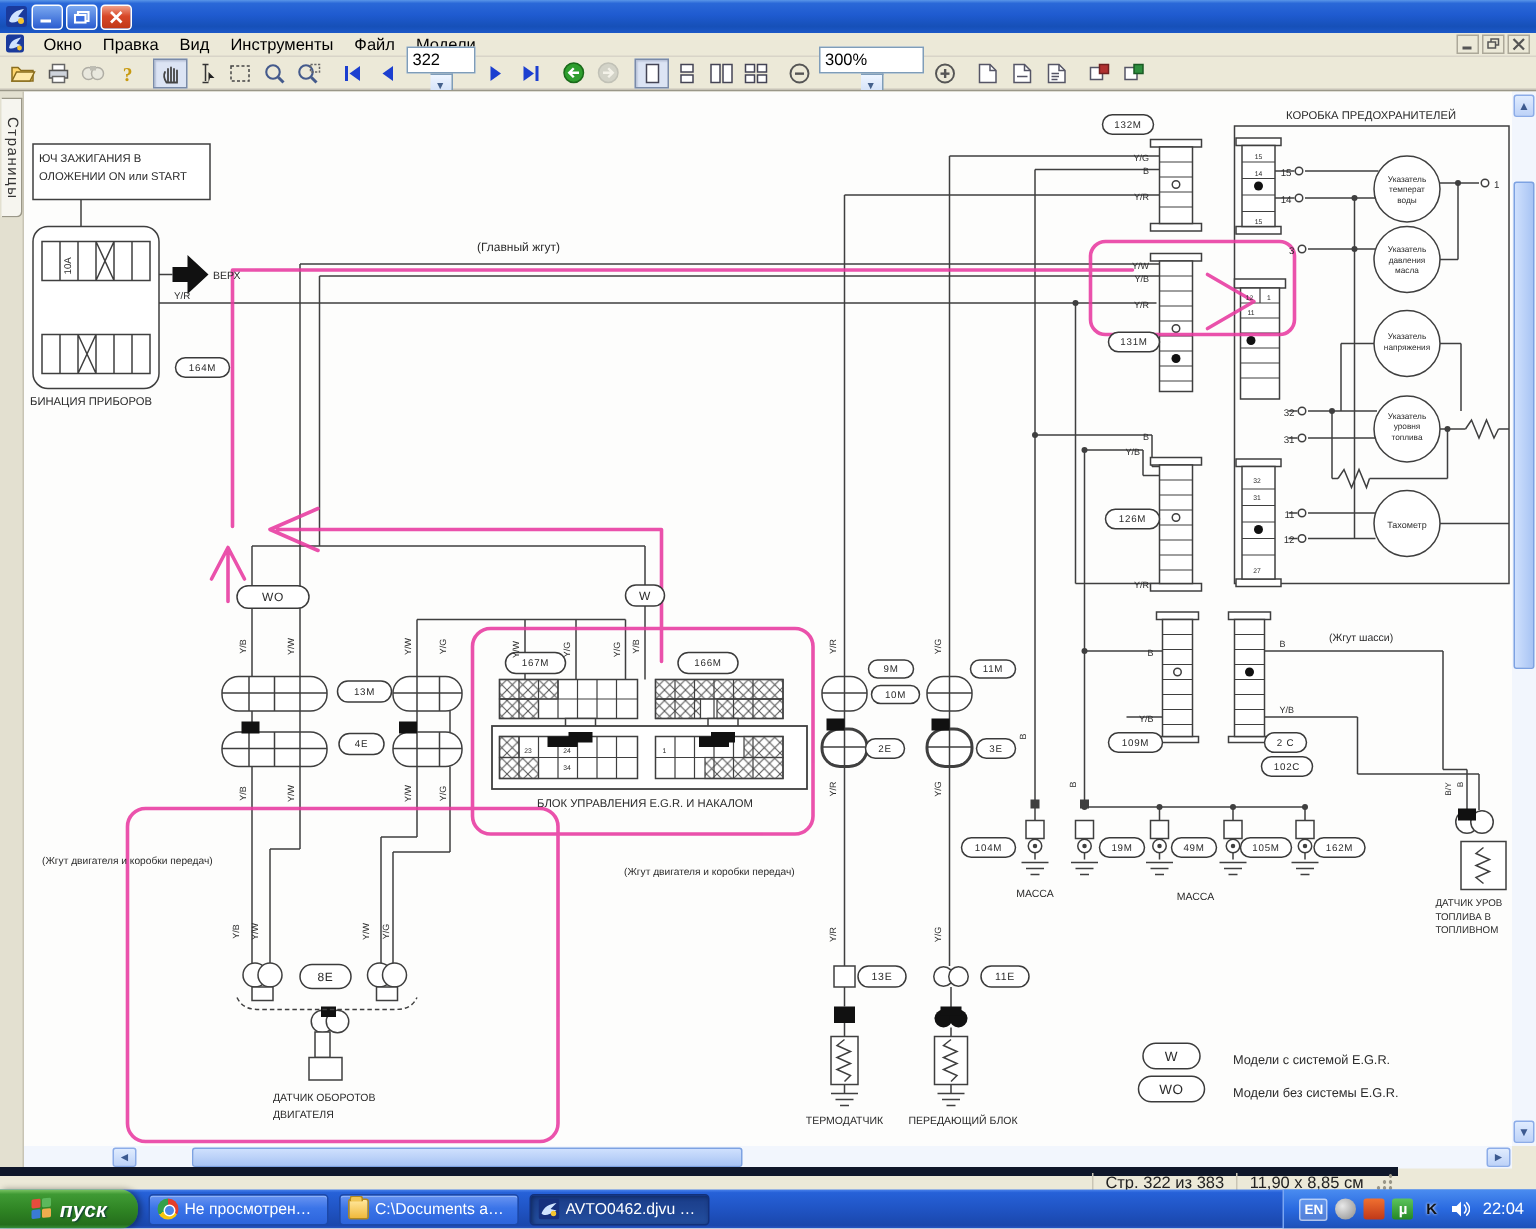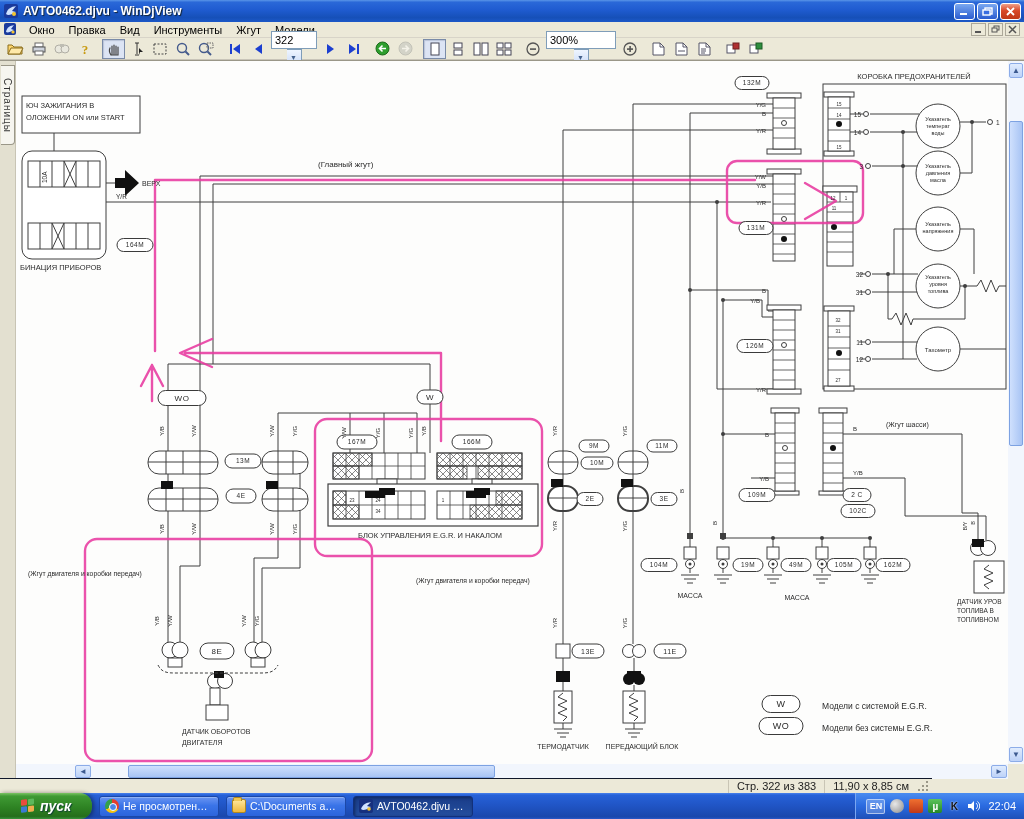--- a/index.html
+++ b/index.html
@@ -55,21 +55,21 @@
   .vscroll { position:absolute; left:1008px; top:0; width:16px; height:703px; background:#f2f6fd; }
   .hscroll { position:absolute; left:16px; top:703px; width:992px; height:15px; background:#f2f6fd; }
   .sb-btn { position:absolute; background:linear-gradient(180deg,#e0ecfe,#bdd2f8); border:1px solid #8cace8; border-radius:2px;
     color:#3c5a90; font-size:8px; display:flex; align-items:center; justify-content:center; }
   .sb-thumb { position:absolute; background:linear-gradient(90deg,#cfe0fd,#a8c4f4); border:1px solid #7da2e2; border-radius:2px; }
   .hscroll .sb-thumb { background:linear-gradient(180deg,#cfe0fd,#a8c4f4); }
   .sb-corner { position:absolute; left:1008px; top:703px; width:16px; height:15px; background:#ece9d8; }
 
   
   .statusbar { position:absolute; left:0; top:778px; width:932px; height:15px; background:#ece9d8;
-    display:flex; align-items:center; font-size:11px; color:#222; border-top:1px solid #0f172a; }
+    display:flex; align-items:center; font-size:11px; color:#222; border-top:6px solid #0f172a; }
   .sb-panel { height:13px; display:flex; align-items:center; padding:0 8px; border-left:1px solid #c9c5b5; }
   .sb-panel.fill { flex:1; border-left:none; }
   .grip { width:13px; height:13px; margin-right:2px;
     background:
       radial-gradient(circle at 10px 10px,#9a9788 1px,transparent 1.4px),
       radial-gradient(circle at 6px 10px,#9a9788 1px,transparent 1.4px),
       radial-gradient(circle at 10px 6px,#9a9788 1px,transparent 1.4px),
       radial-gradient(circle at 2px 10px,#9a9788 1px,transparent 1.4px),
       radial-gradient(circle at 10px 2px,#9a9788 1px,transparent 1.4px),
       radial-gradient(circle at 6px 6px,#9a9788 1px,transparent 1.4px); }
@@ -113,21 +113,20 @@
 <div id="root">
 
   <div class="titlebar">
     <span class="appicon16">
       <svg width="16" height="16">
           <rect x="1" y="1" width="14" height="14" rx="2" fill="#1a3a9c"></rect>
           <path d="M3,11 C5,5 8,4 13,3 L9,8 L13,9 C8,12 5,13 3,11 Z" fill="#cfe2ff"></path>
           <circle cx="11" cy="11" r="2" fill="#f4c430"></circle>
         </svg>
     </span>
-    <span class="apptitle">AVTO0462.djvu - WinDjView</span>
     <span class="winbtn min">
         <svg width="11" height="9">
           <rect x="1" y="6" width="7" height="2" fill="#fff"></rect>
         </svg>
       </span>
     <span class="winbtn max">
         <svg width="11" height="9">
           <rect x="3" y="1" width="7" height="6" fill="none" stroke="#fff" stroke-width="1.4"></rect>
           <rect x="1" y="3" width="7" height="5" fill="#3a6ee0" stroke="#fff" stroke-width="1.4"></rect>
         </svg>
@@ -144,21 +143,21 @@
       <svg width="15" height="14">
           <rect x="1" y="1" width="12" height="12" rx="2" fill="#1a3a9c"></rect>
           <path d="M3,10 C4,5 7,4 11,3 L8,7 L11,8 C7,10 5,11 3,10 Z" fill="#cfe2ff"></path>
           <circle cx="10" cy="10" r="1.6" fill="#f4c430"></circle>
         </svg>
     </span>
     <span class="menu-item">Окно</span>
     <span class="menu-item">Правка</span>
     <span class="menu-item">Вид</span>
     <span class="menu-item">Инструменты</span>
-    <span class="menu-item">Жгут</span>
+    <span class="menu-item">Файл</span>
     <span class="menu-item">Модели</span>
     <span class="mdi-btns">
       <span class="mdi-btn">
           <svg width="9" height="9">
             <rect x="1" y="6" width="6" height="2" fill="#555"></rect>
           </svg>
         </span>
       <span class="mdi-btn">
           <svg width="9" height="9">
             <rect x="3" y="1" width="5" height="4" fill="none" stroke="#555"></rect>

